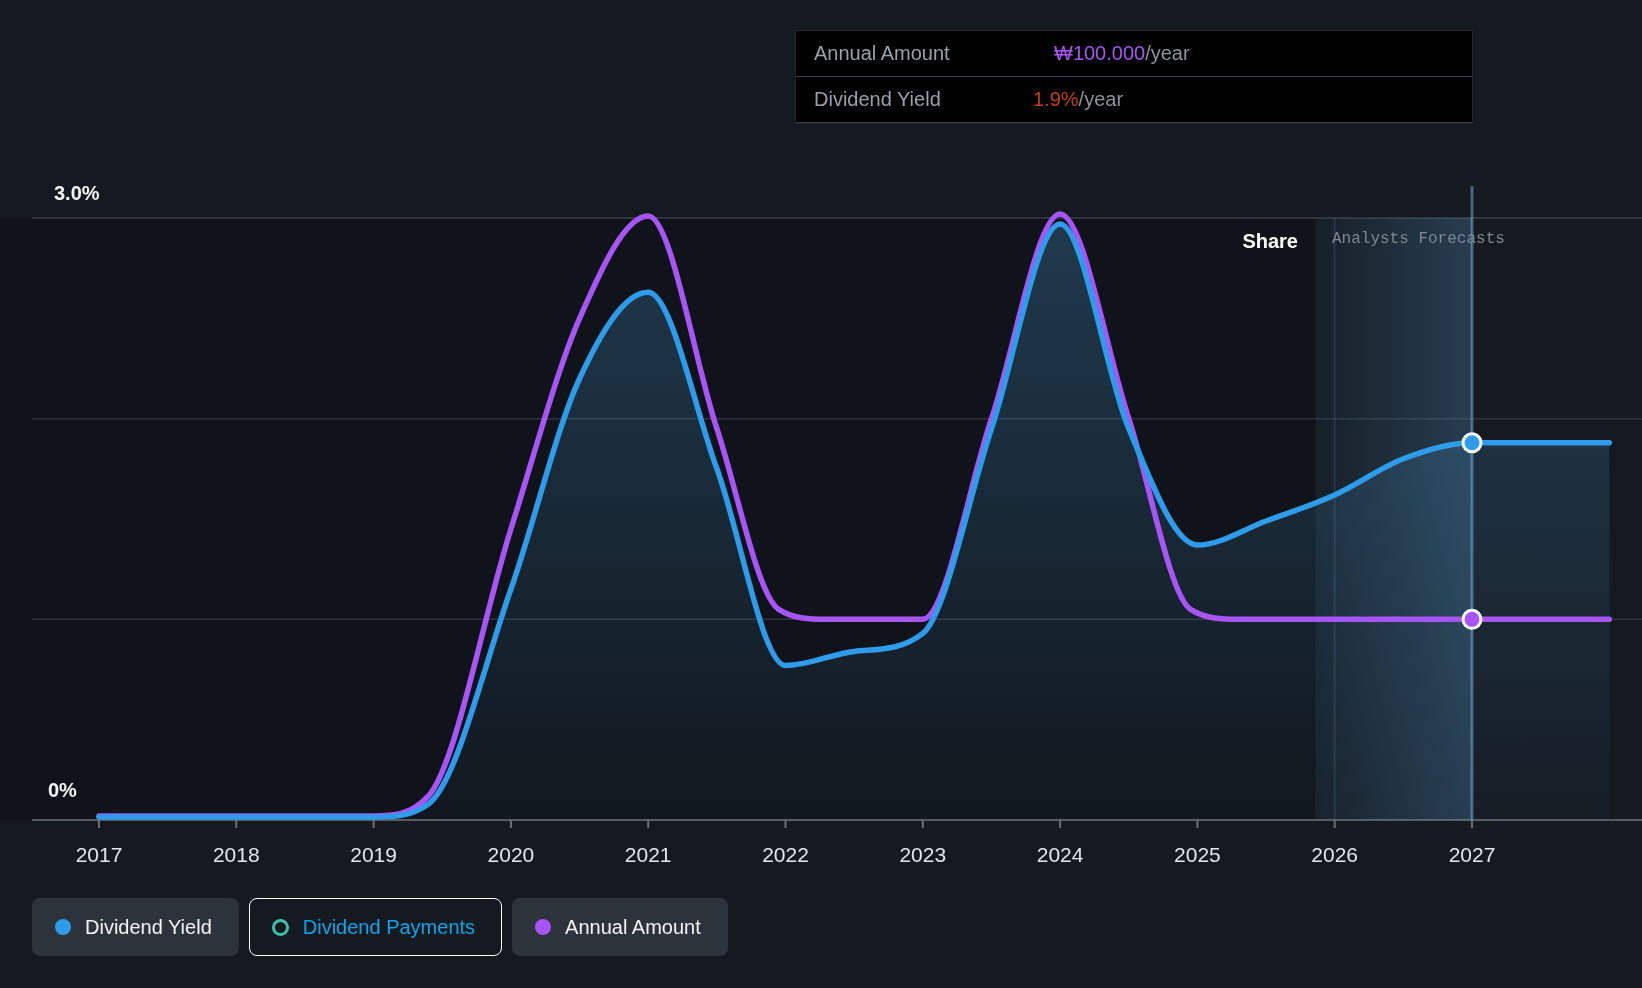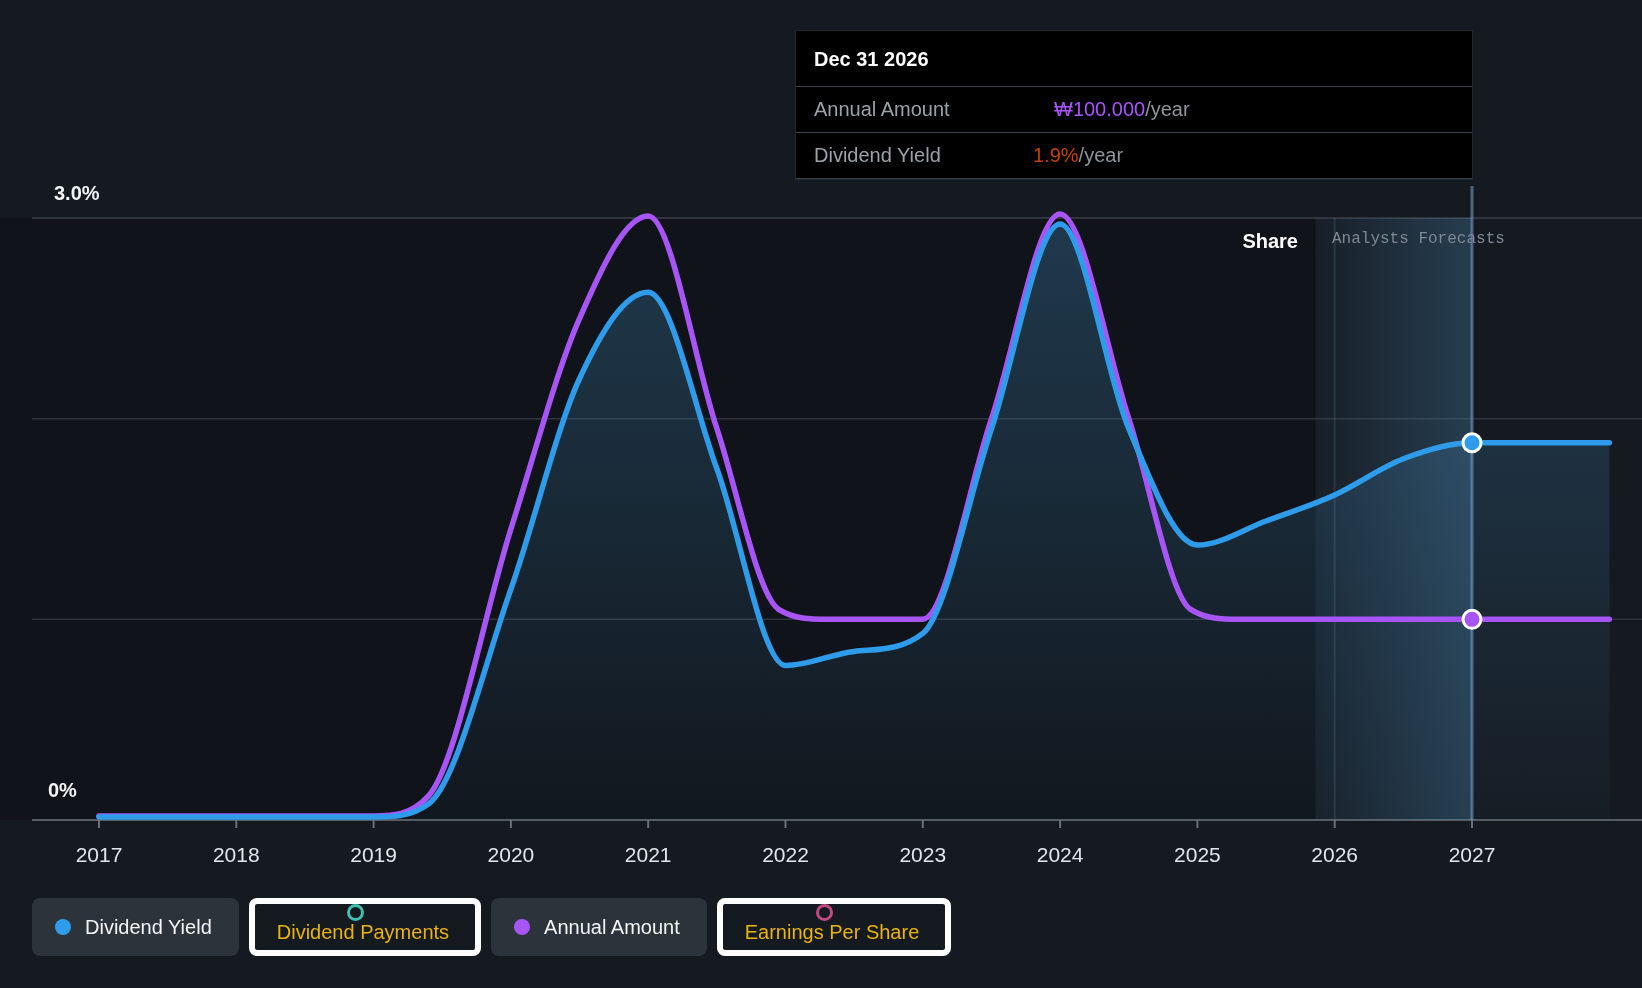--- a/index.html
+++ b/index.html
@@ -18,21 +18,21 @@
     border-bottom:1px solid #3d4248;}
   .t-row{display:flex;align-items:center;height:45px;padding:0 18px;border-bottom:1px solid #3d4248;font-size:20px;}
   .t-label{width:219px;color:#9aa1a9;}
   .t-suffix{color:#8d949c;}
   .t-num{font-weight:400;}
   
   #legend{position:absolute;left:32px;top:898px;display:flex;gap:10px;z-index:3;}
   .legend-btn{height:58px;box-sizing:border-box;border-radius:8px;display:flex;align-items:center;
     padding:0 26px 0 22px;cursor:pointer;font-size:20px;background:transparent;border:1px solid transparent;}
   .legend-btn.filled{background:#2d333b;color:#f2f4f6;font-weight:500;}
-  .legend-btn.outlined{border:6px solid #ffffff;color:#eab308;font-weight:400;flex-direction:column;}
+  .legend-btn.outlined{border:1px solid #ffffff;color:#0ea5e9;font-weight:400;}
   .legend-marker{display:inline-block;margin-right:14px;box-sizing:border-box;}
   .legend-marker.dot{width:16px;height:16px;border-radius:50%;}
   .legend-marker.ring{width:17px;height:17px;border-radius:50%;border:3.5px solid #888;background:transparent;}
 </style>
 </head>
 <body>
 
 <div id="stage">
 
   <svg id="chart-svg" width="1642" height="988" viewBox="0 0 1642 988">
@@ -83,21 +83,20 @@
       <text x="1472" y="862" fill="#e2e6ea" font-size="21" font-family="&quot;Liberation Sans&quot;, sans-serif" text-anchor="middle">2027</text>
     </svg>
 
   <div id="ylabel-top" class="axis-label">3.0%</div>
   <div id="ylabel-bottom" class="axis-label">0%</div>
 
   <div id="past-label">Share</div>
   <div id="forecast-label">Analysts Forecasts</div>
 
   <div id="tooltip">
-    <div class="t-title">Dec 31 2026</div>
     <div class="t-row">
       <span class="t-label">Annual Amount</span>
       <span class="t-val"><span class="t-num" style="color: rgb(168, 85, 247); margin-left: 21px;">₩100.000</span><span class="t-suffix">/year</span></span>
     </div>
     <div class="t-row" style="border-bottom:1px solid #3d4248;">
       <span class="t-label">Dividend Yield</span>
       <span class="t-val"><span class="t-num" style="color: #c2410c;">1.9%</span><span class="t-suffix">/year</span></span>
     </div>
   </div>
 
@@ -107,19 +106,15 @@
       <span>Dividend Yield</span>
     </div>
     <div class="legend-btn outlined">
       <span class="legend-marker ring" style="border-color: rgb(63, 191, 174);"></span>
       <span>Dividend Payments</span>
     </div>
     <div class="legend-btn filled">
       <span class="legend-marker dot" style="background: rgb(168, 85, 247);"></span>
       <span>Annual Amount</span>
     </div>
-    <div class="legend-btn outlined">
-      <span class="legend-marker ring" style="border-color: rgb(194, 72, 127);"></span>
-      <span>Earnings Per Share</span>
-    </div>
   </div>
 
 </div>
 
 </body></html>

